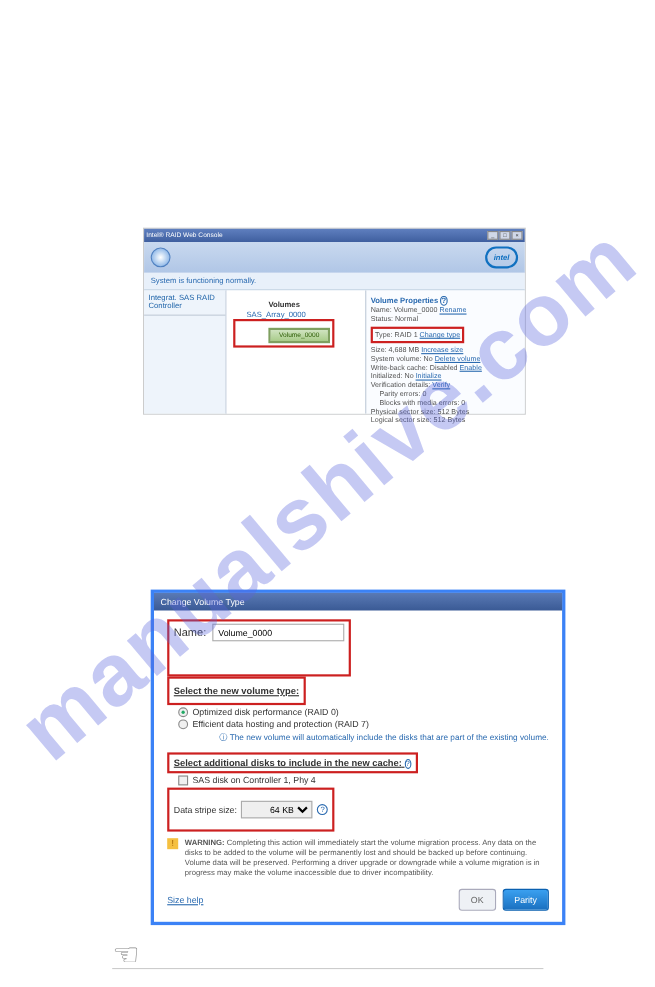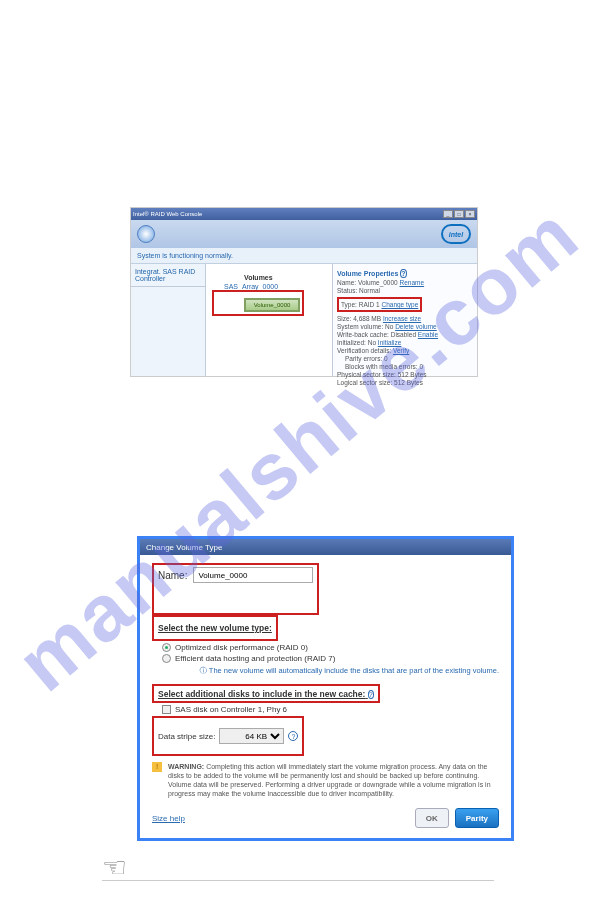--- a/index.html
+++ b/index.html
@@ -44,21 +44,21 @@
   .chk { width: 9px; height: 9px; border: 1px solid #888; background: #f0f0f0; }
   .rad { width: 9px; height: 9px; border: 1px solid #888; border-radius: 50%; background: #f0f0f0; position: relative; }
   .rad.checked::after { content: ''; position: absolute; inset: 2px; background: #2a6; border-radius: 50%; }
   .stripe-row { display: flex; align-items: center; gap: 4px; font-size: 8px; margin: 8px 0 8px 0; }
   .stripe-row select { height: 16px; font-size: 8px; border: 1px solid #aaa; padding-left: 21px; }
   .help-glyph { color: #2a6ab0; border: 1px solid #2a6ab0; border-radius: 50%; width: 10px; height: 10px; font-size: 7px; line-height: 9px; text-align: center; }
   .warn { display: flex; gap: 6px; font-size: 7px; color: #555; line-height: 1.3; margin: 6px 0 10px 0; }
   .warn-ico { width: 10px; height: 10px; background: #f5c040; display: flex; align-items: center; justify-content: center; color: #a06000; font-size: 8px; flex-shrink: 0; }
   .dlg-foot { display: flex; justify-content: space-between; align-items: center; }
   .more { color: #2a6ab0; font-size: 8px; text-decoration: underline; }
-  .btns { display: flex; gap: 6px; font-weight: bold; }
+  .btns { display: flex; gap: 6px; }
   .btn { height: 20px; padding: 0 10px; font-size: 8px; border-radius: 3px; display: flex; align-items: center; }
   .btn-ok { background: #eef1f5; border: 1px solid #aab; color: #666; }
   .btn-cancel { background: linear-gradient(#3aa0f0,#1a70c0); border: 1px solid #0a60b0; color: #fff; }
 
   .hl-grp { border: 2px solid #cc2020; padding: 2px 4px; display: inline-block; }
 
   .hand { position: absolute; left: 102px; top: 851px; font-size: 28px; color: #888; transform: scaleX(-1); }
   .hr { position: absolute; left: 102px; top: 880px; width: 392px; height: 1px; background: #ccc; }
 </style>
 </head>
@@ -144,21 +144,21 @@
       <div>
         <span class="hl-grp">
           <div class="sec-title" style="display:inline">
             <span>Select additional disks to include in the new cache:</span>
           </div>
           <span class="help-glyph">?</span>
         </span>
       </div>
       <div class="chk-row">
         <div class="chk"></div>
-        <span>SAS disk on Controller 1, Phy 6</span>
+        <span>SAS disk on Controller 1, Phy 4</span>
       </div>
 
       <div>
         <span class="hl-grp">
           <div class="stripe-row">
             <span>Data stripe size:</span>
             <select>
               <option>64 KB</option>
             </select>
             <span class="help-glyph">?</span>

